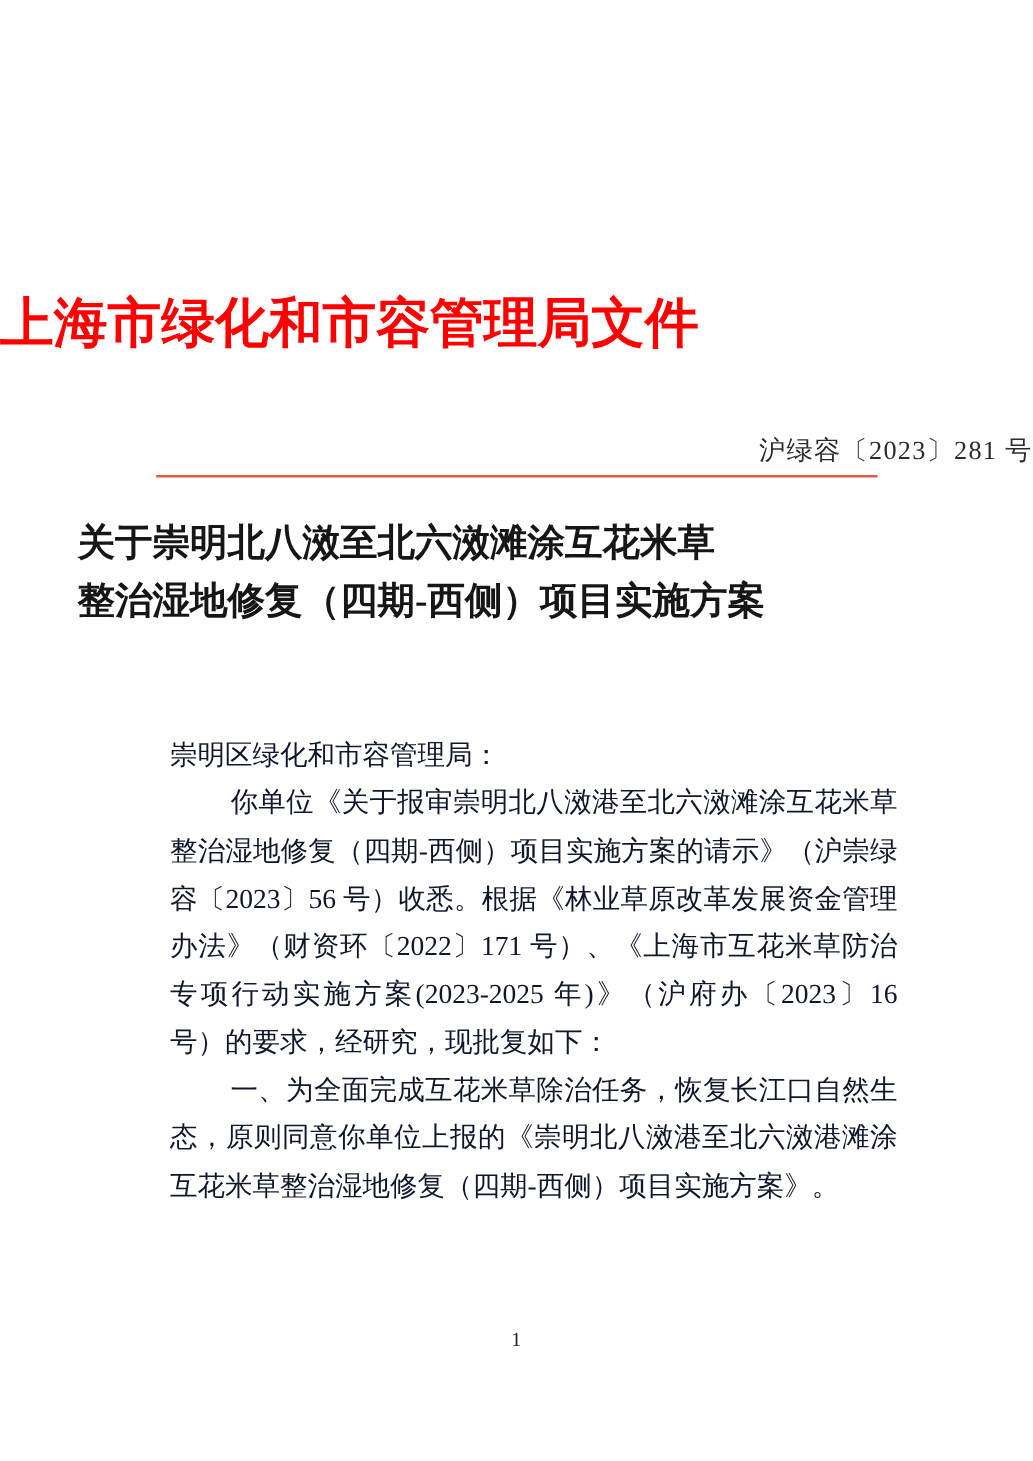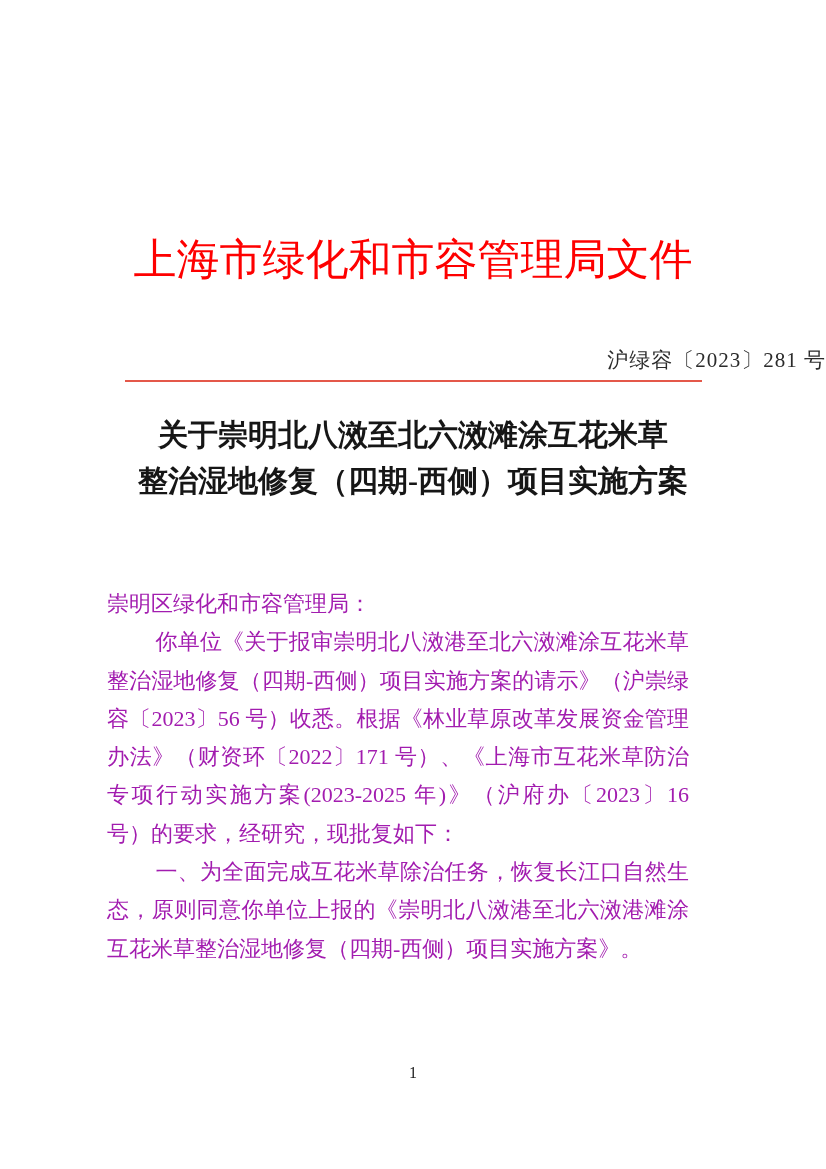--- a/index.html
+++ b/index.html
@@ -13,23 +13,23 @@
     height: 1169px;
     background: #ffffff;
     font-family: "Liberation Serif", "DejaVu Serif", serif;
     overflow: hidden;
   }
   .masthead {
     position: absolute;
     top: 234px;
     left: 0;
     width: 100%;
-    text-align: center;
+    text-align: left;
     font-size: 43px;
-    font-weight: normal;
+    font-weight: bold;
     color: #fe0000;
     letter-spacing: 0px;
     line-height: 1.2;
     white-space: nowrap;
   }
   .doc-number {
     position: absolute;
     top: 346px;
     left: 0;
     width: 100%;
@@ -44,33 +44,33 @@
     left: 125px;
     width: 577px;
     height: 2px;
     background: #e4584a;
   }
   .doc-title {
     position: absolute;
     top: 412px;
     left: 62px;
     width: 702px;
-    text-align: center;
+    text-align: left;
     font-size: 30px;
     font-weight: bold;
     color: #161616;
     line-height: 46px;
   }
   .body-text {
     position: absolute;
     top: 585px;
-    left: 107px;
+    left: 136px;
     width: 582px;
     font-size: 22px;
-    color: #a21caf;
+    color: #0f172a;
     line-height: 38.3px;
     text-align: justify;
     text-justify: inter-character;
   }
   .body-text p {
     margin: 0;
     padding: 0;
   }
   .body-text p.indent {
     text-indent: 2.2em;

